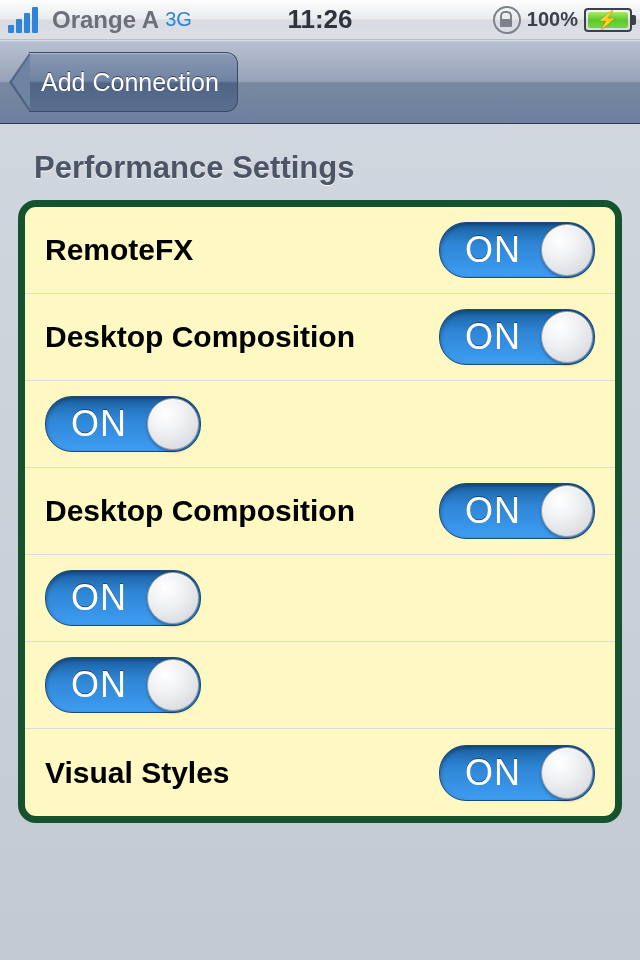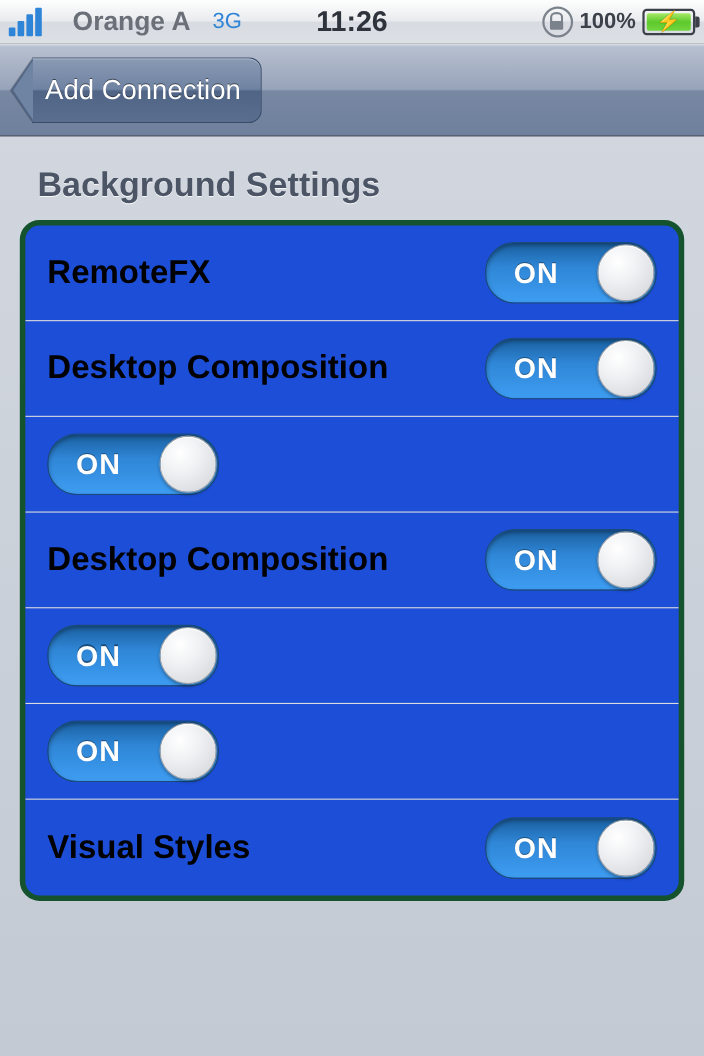--- a/index.html
+++ b/index.html
@@ -22,21 +22,21 @@
   border-bottom: 1px solid rgba(0,0,0,0.25);
   display: flex;
   align-items: center;
   padding: 0 8px;
   font-weight: 600;
   color: #3c4049;
   font-size: 24px;
   box-sizing: border-box;
   position: relative;
 }
-.status-left { display: flex; align-items: center; gap: 16px; }
+.status-left { display: flex; align-items: center; gap: 2px; }
 .signal-bars { display: flex; align-items: flex-end; gap: 2px; margin-right: 4px; }
 .signal-bars span {
   display: inline-block;
   width: 6px;
   background: #2e84d7;
   border-radius: 1px;
 }
 .signal-bars span:nth-child(1){ height: 8px; }
 .signal-bars span:nth-child(2){ height: 14px; }
 .signal-bars span:nth-child(3){ height: 20px; }
@@ -167,22 +167,22 @@
 
 .content { padding: 20px 18px 0 18px; }
 .section-header {
   color: #4c5565;
   font-size: 31px;
   font-weight: 700;
   text-shadow: 0 1px 0 rgba(255,255,255,.8);
   margin: 6px 0 14px 16px;
 }
 .group {
-  background: #1d4ed8;
-  border: 5px solid #14532d;
+  background: #fef9c3;
+  border: 7px solid #14532d;
   border-radius: 18px;
   overflow: hidden;
 }
 .row {
   display: flex;
   align-items: center;
   justify-content: space-between;
   padding: 0 20px;
   height: 87px;
   border-bottom: 1px solid #d9dbde;
@@ -209,22 +209,22 @@
   border: 1px solid #1a4a78;
   box-shadow: inset 0 2px 4px rgba(0,0,0,.35);
   flex-shrink: 0;
 }
 .toggle .on-text {
   position: absolute;
   left: 25px;
   top: 0;
   line-height: 54px;
   color: #fff;
-  font-size: 26px;
-  font-weight: 700;
+  font-size: 36px;
+  font-weight: 400;
   letter-spacing: 1px;
   text-shadow: 0 -1px 0 rgba(0,0,0,.4);
 }
 .toggle .knob {
   position: absolute;
   top: 1px;
   right: 1px;
   width: 52px;
   height: 52px;
   border-radius: 50%;
@@ -261,21 +261,21 @@
 </div>
 
 <div class="nav-bar">
   <div class="back-btn">
     <div class="arrow"></div>
     <div class="body">Add Connection</div>
   </div>
 </div>
 
 <div class="content">
-  <div class="section-header">Background Settings</div>
+  <div class="section-header">Performance Settings</div>
 
   <div class="group">
 
     <div class="row">
       <span class="row-label">RemoteFX</span>
       <div class="toggle">
         <span class="on-text">ON</span>
         <span class="knob"></span>
       </div>
     </div>

